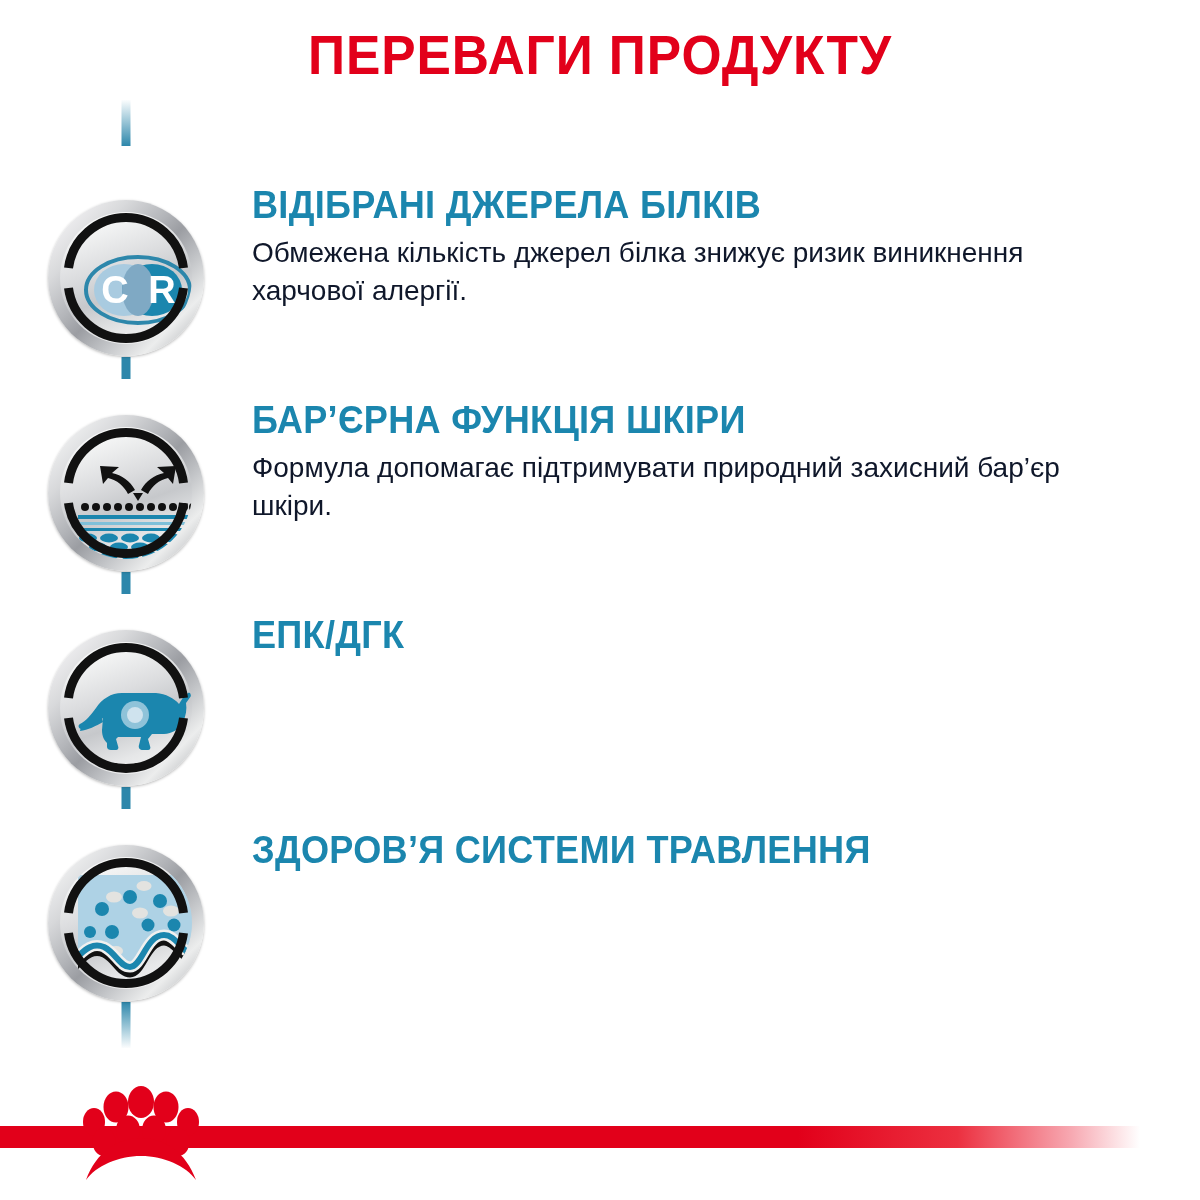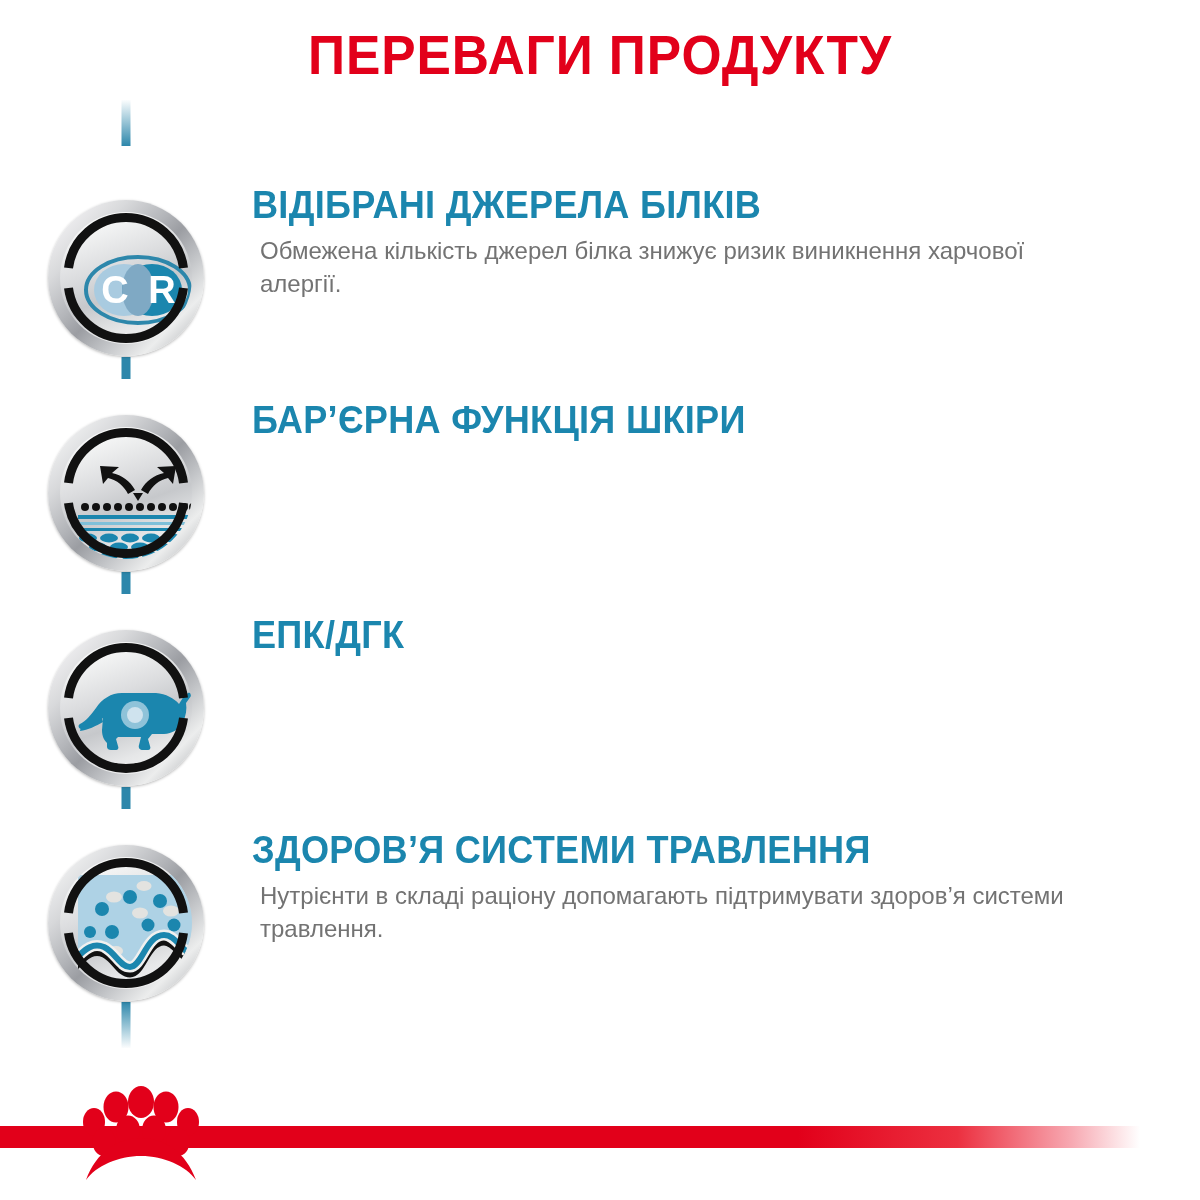--- a/index.html
+++ b/index.html
@@ -162,26 +162,26 @@
     font-size: 38px;
     line-height: 1.04;
     letter-spacing: 0.3px;
     margin: 0 0 8px 0;
     transform: scaleX(0.95);
     transform-origin: left center;
     white-space: nowrap;
   }
 
   .benefit-body {
-    color: #737373;
+    color: #0f172a;
     font-family: "Liberation Sans", "DejaVu Sans", sans-serif;
     font-weight: 400;
-    font-size: 24px;
+    font-size: 28px;
     line-height: 1.38;
-    margin: 8px;
+    margin: 0;
     max-width: 810px;
   }
 
   
   .footer {
     position: absolute;
     left: 0;
     bottom: 0;
     width: 1200px;
     height: 120px;
@@ -305,20 +305,21 @@
           <div class="black-ring">
             <svg viewBox="0 0 136 136" width="136" height="136" xmlns="http://www.w3.org/2000/svg">
               <path d="M 10.5 58 A 58 58 0 0 1 125.5 58" fill="none" stroke="#111111" stroke-width="9" stroke-linecap="butt"></path>
               <path d="M 10.5 78 A 58 58 0 0 0 125.5 78" fill="none" stroke="#111111" stroke-width="9" stroke-linecap="butt"></path>
             </svg>
           </div>
         </div>
       </div>
       <div class="text-col">
         <h2 class="benefit-heading">БАР’ЄРНА ФУНКЦІЯ ШКІРИ</h2>
+        <p class="benefit-body">Формула допомагає підтримувати природний захисний бар’єр шкіри.</p>
       </div>
     </div>
 
     <div class="benefit-row">
       <div class="icon-col">
         <div class="connector mid"></div>
         <div class="medallion">
           <div class="inner-face">
             <div class="icon-art">
               <svg viewBox="0 0 120 120" width="120" height="120" xmlns="http://www.w3.org/2000/svg">
@@ -386,21 +387,20 @@
           <div class="black-ring">
             <svg viewBox="0 0 136 136" width="136" height="136" xmlns="http://www.w3.org/2000/svg">
               <path d="M 10.5 58 A 58 58 0 0 1 125.5 58" fill="none" stroke="#111111" stroke-width="9" stroke-linecap="butt"></path>
               <path d="M 10.5 78 A 58 58 0 0 0 125.5 78" fill="none" stroke="#111111" stroke-width="9" stroke-linecap="butt"></path>
             </svg>
           </div>
         </div>
       </div>
       <div class="text-col">
         <h2 class="benefit-heading">ЗДОРОВ’Я СИСТЕМИ ТРАВЛЕННЯ</h2>
-        <p class="benefit-body">Нутрієнти в складі раціону допомагають підтримувати здоров’я системи травлення.</p>
       </div>
     </div>
 
   </div>
 
   <div class="footer">
     <div class="footer-bar"></div>
     <div class="footer-logo">
       <svg viewBox="0 0 126 120" width="126" height="120" xmlns="http://www.w3.org/2000/svg">
         <g fill="#e2001a">

